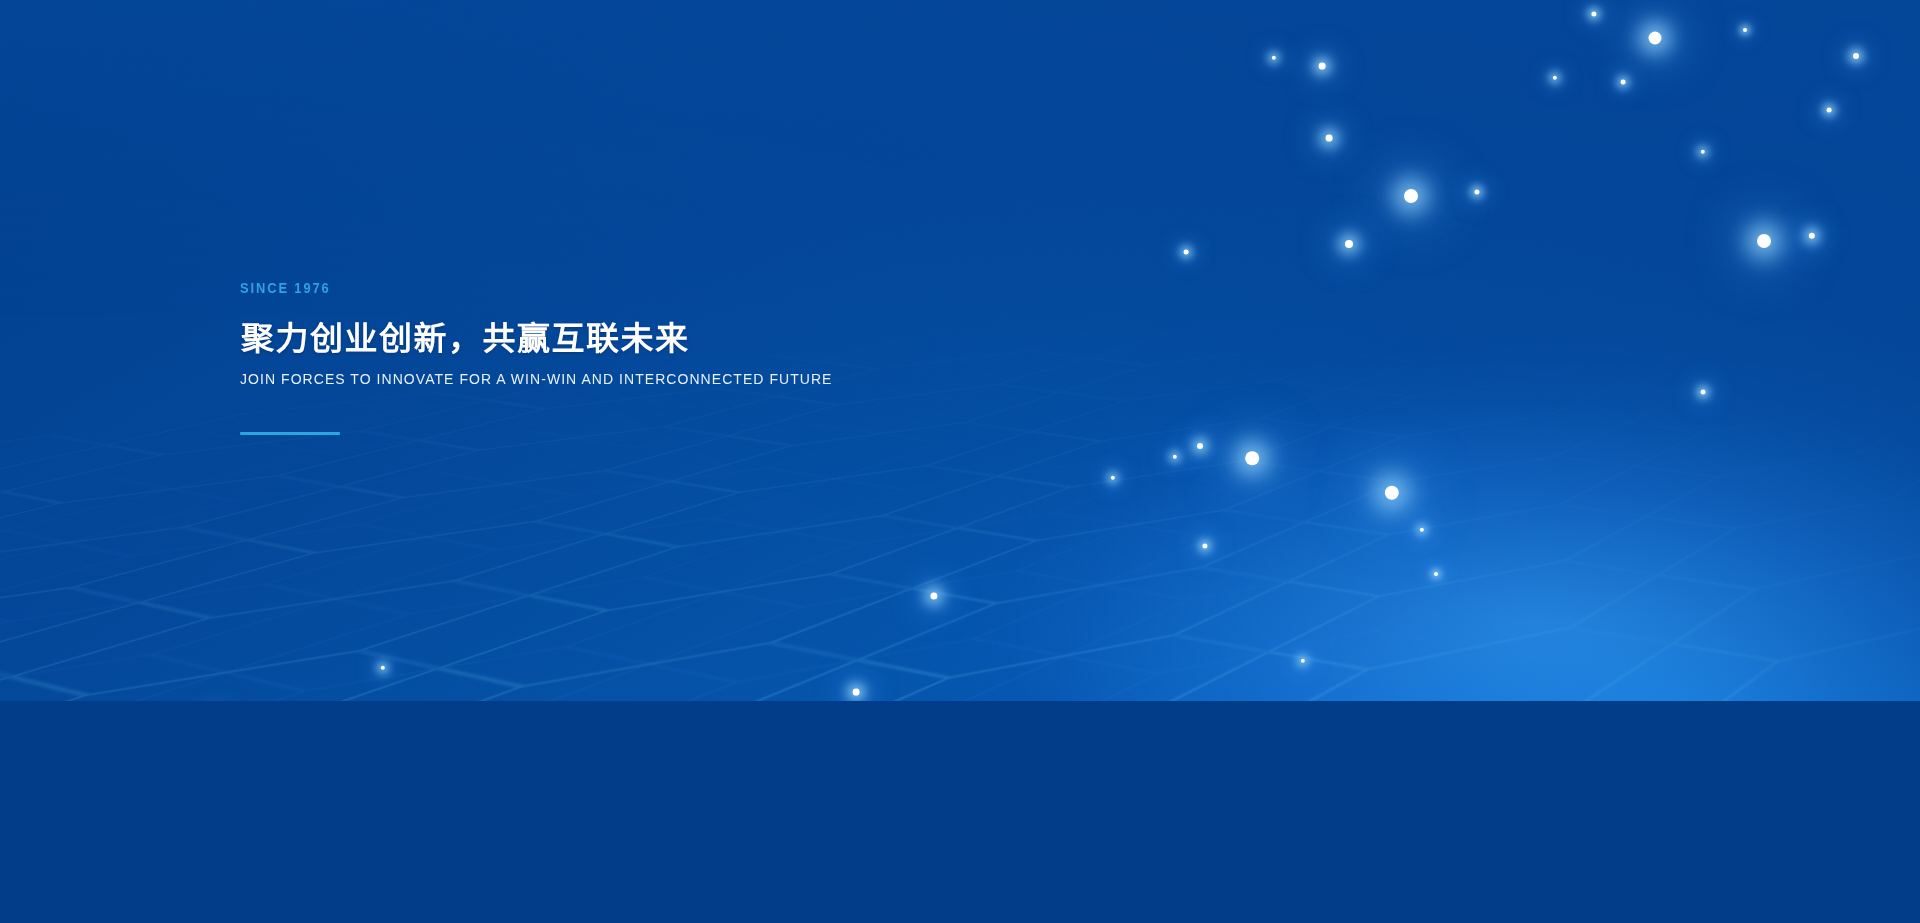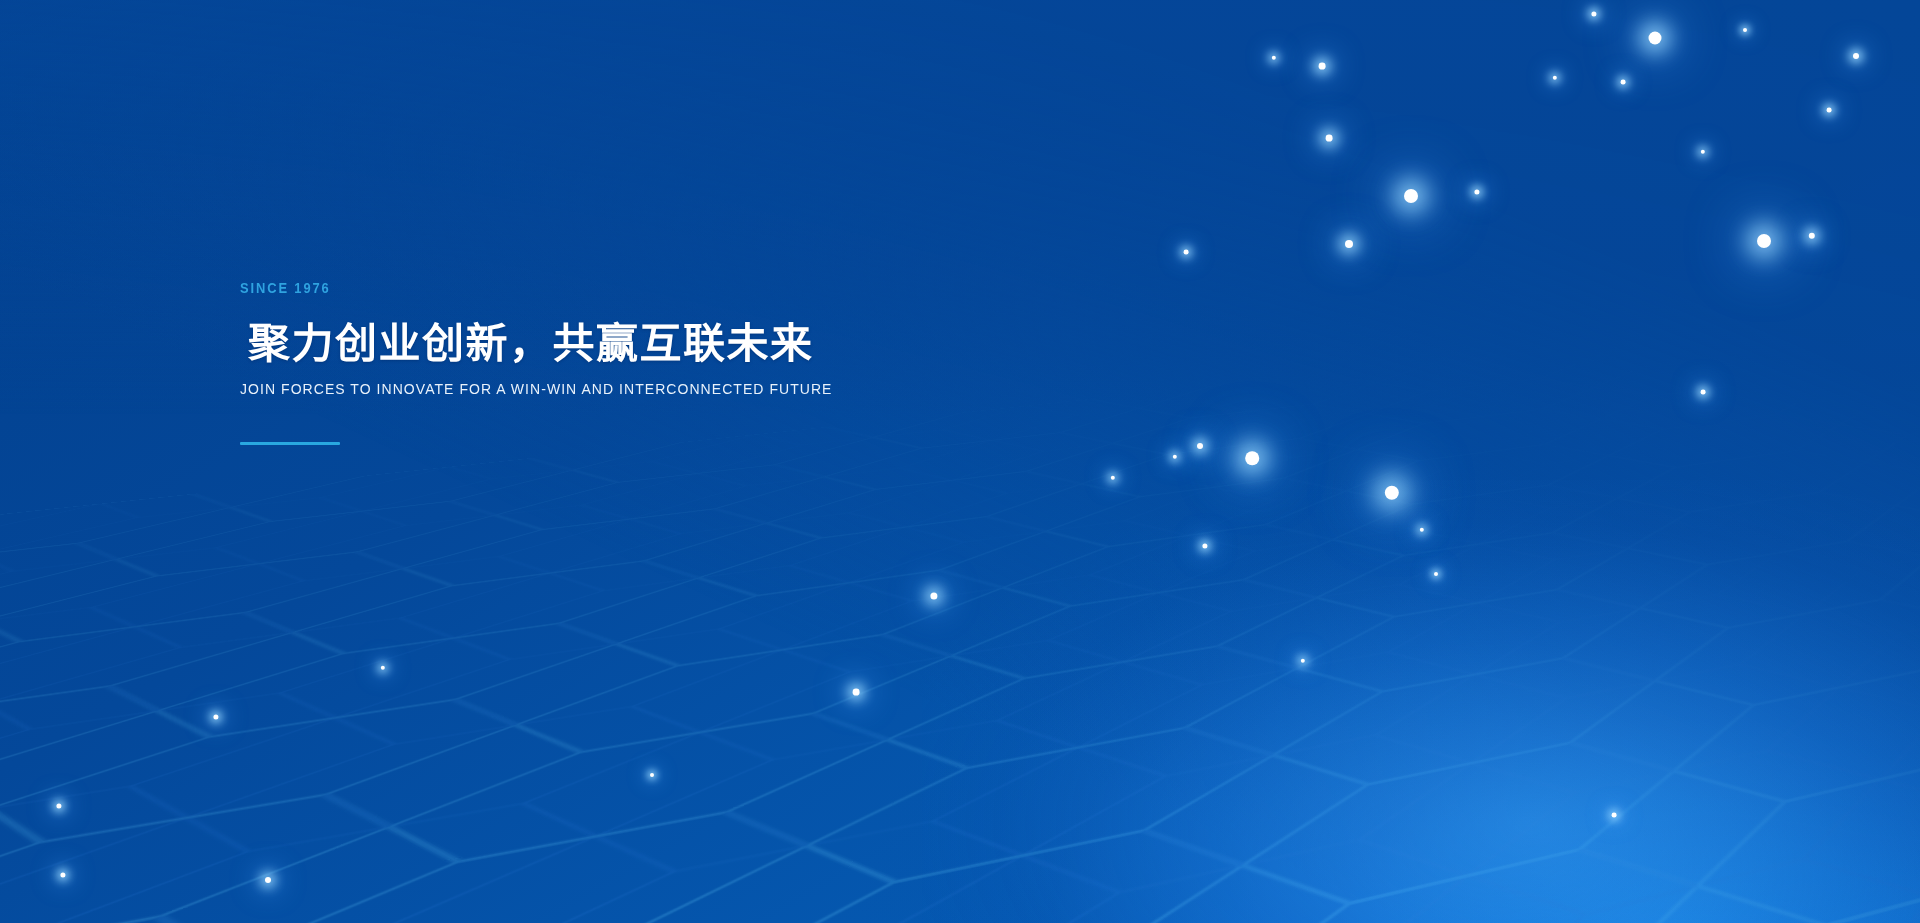--- a/index.html
+++ b/index.html
@@ -6,21 +6,21 @@
   html, body {
     margin: 0;
     padding: 0;
     background: #023d8a;
   }
   * { box-sizing: border-box; }
 
   .stage {
     position: relative;
     width: 1920px;
-    height: 923px;
+    height: 701px;
     overflow: hidden;
     background: #0c4a6e;
     font-family: "Liberation Sans", "DejaVu Sans", sans-serif;
   }
 
   
   .bg-base {
     position: absolute;
     inset: 0;
     background:
@@ -103,25 +103,25 @@
     font-weight: 700;
     letter-spacing: 2.2px;
     line-height: 1;
     margin: 0 0 26px 0;
     transform: scaleX(0.86);
     transform-origin: left center;
     white-space: nowrap;
   }
   .headline {
     color: #ffffff;
-    font-size: 42px;
+    font-size: 33px;
     font-weight: 700;
     letter-spacing: 1.5px;
     line-height: 1.1;
-    margin: 0 0 14px 8px;
+    margin: 0 0 14px 1px;
     white-space: nowrap;
     text-shadow: 0 1px 3px rgba(0,30,80,0.35);
   }
   .subline {
     color: #e9f2fb;
     font-size: 14px;
     font-weight: 400;
     letter-spacing: 1.05px;
     line-height: 1.2;
     margin: 0 0 44px 0;

